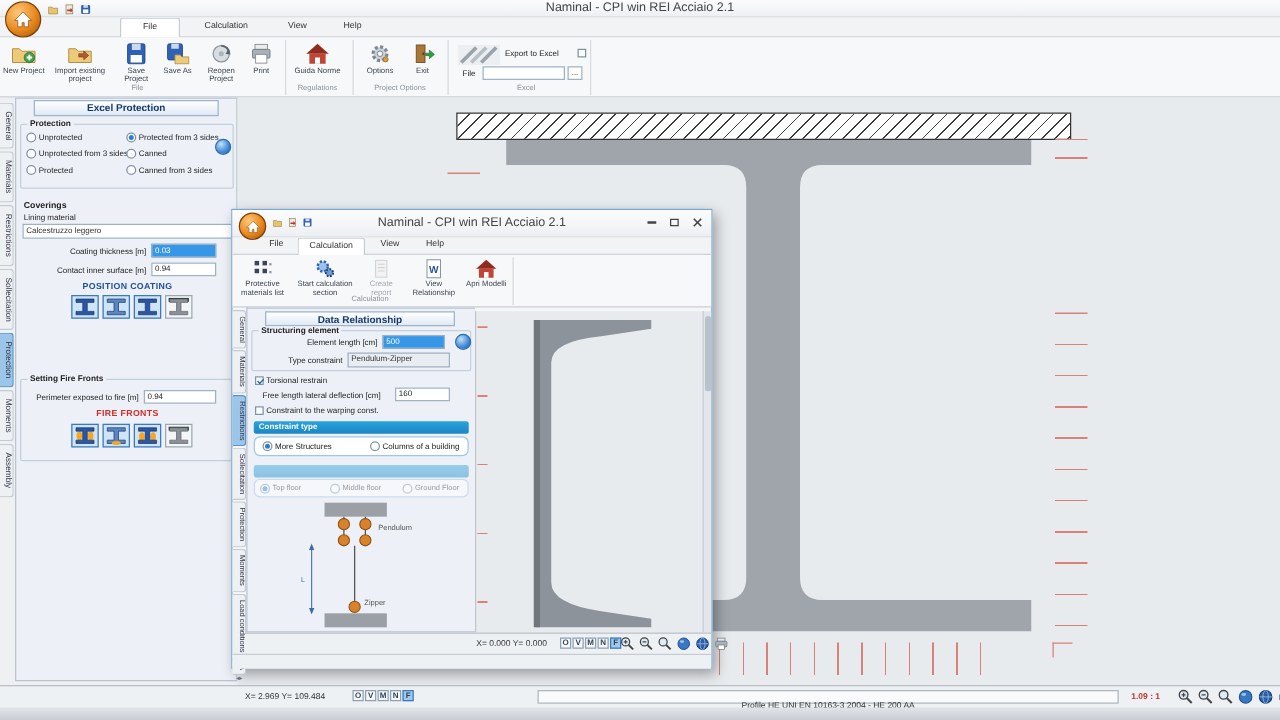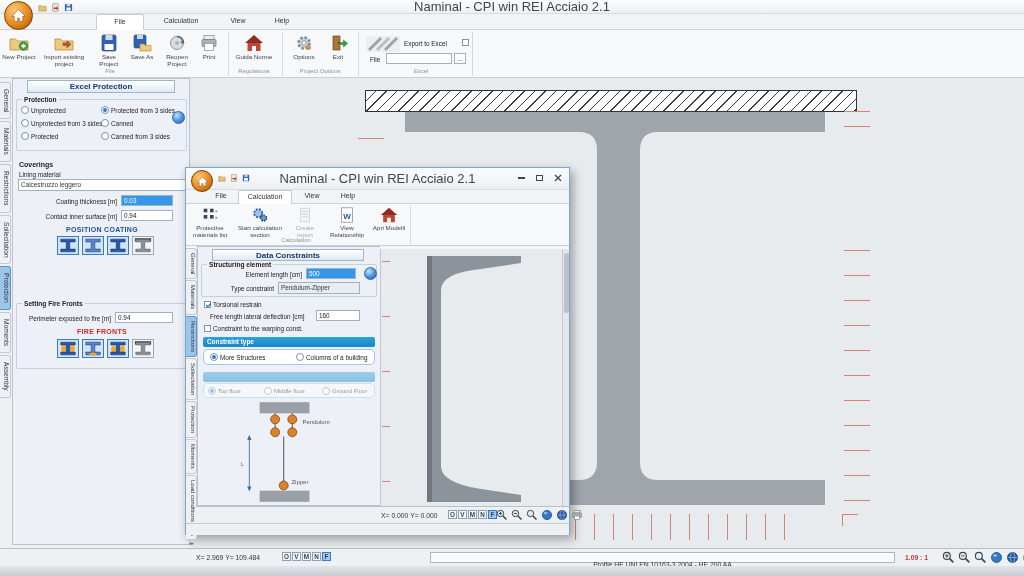--- a/index.html
+++ b/index.html
@@ -3,21 +3,21 @@
 <meta charset="utf-8">
 <style>
   * { box-sizing: border-box; margin:0; padding:0; }
   html,body { width:1024px; height:576px; overflow:hidden; }
   body { font-family:"Liberation Sans", sans-serif; background:#eef0f2; position:relative; color:#333; }
   .abs { position:absolute; }
   .flex { display:flex; }
 
   
   .titlebar { background:linear-gradient(#fbfcfd,#edf0f3); border-bottom:1px solid #d8dce0; }
-  .wtitle { font-size:13px; color:#444; text-align:center; line-height:14px; white-space:nowrap; }
+  .wtitle { font-size:10px; color:#444; text-align:center; line-height:14px; white-space:nowrap; }
   .logo { border-radius:50%; background:radial-gradient(circle at 35% 30%, #ffc87a, var(--logo-orange) 55%, #9c4f08); border:1px solid #7c3e06; display:flex; align-items:center; justify-content:center; z-index:5; }
   .tabrow { background:#f1f3f5; border-bottom:1px solid #cdd2d7; }
   .tab { font-size:7px; color:#333; text-align:center; padding-top:3px; height:16px; }
   .tab.active { background:#fff; border:1px solid #c6ccd2; border-bottom:none; border-radius:2px 2px 0 0; }
   .ribbon { background:#f7f8f9; border-bottom:1px solid #c9ced4; }
   .rbtn { display:flex; flex-direction:column; align-items:center; text-align:center; color:#3c4650; cursor:default; }
   .rlbl { font-size:6.2px; line-height:6.8px; margin-top:1px; white-space:normal; }
   .grplbl { font-size:6px; color:#8a929a; text-align:center; }
   .vsep { width:1px; background:#d6dade; }
   .disb { opacity:.45; }
@@ -433,21 +433,21 @@
     <div class="vtab active" style="font-size:6px;padding:4px 0"><span>Restrictions</span></div>
     <div class="vtab" style="font-size:6px;padding:4px 0"><span>Sollecitation</span></div>
     <div class="vtab" style="font-size:6px;padding:4px 0"><span>Protection</span></div>
     <div class="vtab" style="font-size:6px;padding:4px 0"><span>Moments</span></div>
     <div class="vtab" style="font-size:6px;padding:4px 0"><span>Load conditions</span></div>
     <div class="vtab" style="font-size:6px;padding:3px 0"><span>A</span></div>
     <div style="width:11px;height:10px;font-size:5px;color:#667;text-align:center;line-height:5px">◂▸</div>
   </div>
 
   <div class="abs panel" style="left:11px;top:78px;width:183px;height:260px;border-right:none">
-    <div class="panel-hdr abs" style="left:14px;top:2px;width:152px;height:12px;line-height:11px">Data Constraints</div>
+    <div class="panel-hdr abs" style="left:14px;top:2px;width:152px;height:12px;line-height:11px">Data Relationship</div>
 
     <div class="gbox" style="left:3px;top:17px;width:176px;height:33px">
       <span class="glegend">Structuring element</span>
     </div>
     <span class="abs lbl" style="left:2px;top:24px;width:102px;text-align:right">Element length [cm]</span>
     <div class="fld sel abs" style="left:108px;top:21px;width:50px">500</div>
     <div class="sphere abs" style="left:166px;top:20px"></div>
     <span class="abs lbl" style="left:2px;top:38px;width:74px;text-align:right">Type constraint</span>
     <div class="select gray abs" style="left:80px;top:35px;width:82px"><span>Pendulum-Zipper</span></div>
 

